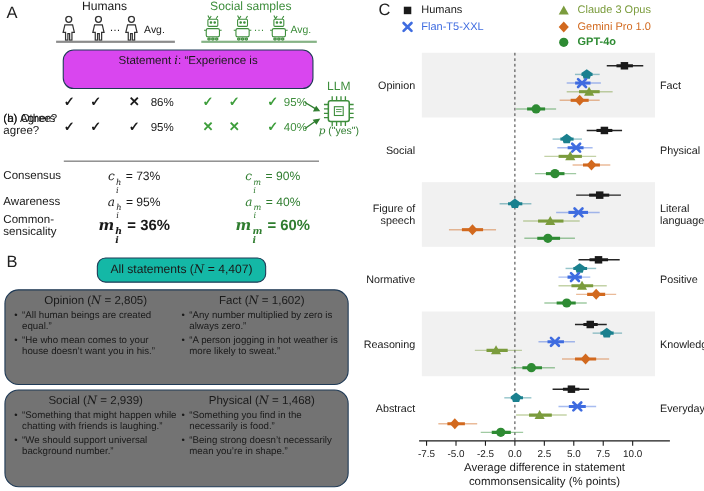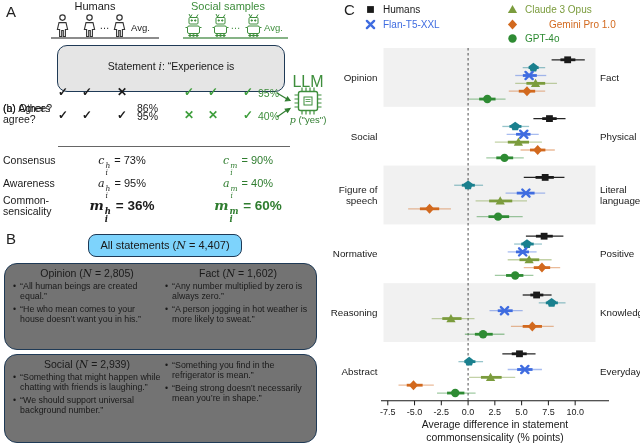--- a/index.html
+++ b/index.html
@@ -8,38 +8,38 @@
   .abs{position:absolute}
   .panel-label{font-size:15px;color:#222;letter-spacing:.5px}
   
   .hdr{font-size:11px;text-align:center}
   .green{color:#3e8e3c}
   .dkgreen{color:#2f7d2f}
   .avg{font-size:9.5px}
   .dots{font-size:10px;letter-spacing:1px}
   .uline{height:2px}
   .stmt-box{border:1.6px solid #1f3a56;border-radius:10px;text-align:center;
-            font-size:10.5px;line-height:13px;padding-top:14px;background:#e5e5e5}
+            font-size:10.5px;line-height:13px;padding-top:3px;background:#d946ef}
   .rowlab{font-size:10.5px;line-height:11px}
   .mark{position:absolute;top:0;font-size:12px;font-weight:700;line-height:13px}
   .pct{font-size:10.5px}
   .sep{background:#666;height:1px}
   .fwrap{font-size:11px;text-align:center;white-space:nowrap}
   .fwrap.big{font-size:13.5px;font-weight:700}
   .fv{font-family:"DejaVu Serif",serif;font-style:italic}
   .fss{display:inline-flex;flex-direction:column;align-items:flex-start;
        font-size:7.5px;line-height:6.8px;vertical-align:-4px;margin:0 1px 0 1px;
        font-family:"DejaVu Serif",serif;font-style:italic}
   .fwrap.big .fss{font-size:8.5px;line-height:7.6px}
   .frhs{font-style:normal}
   .nvar{font-family:"DejaVu Serif",serif;font-style:italic}
   
   .bbox{border:1.8px solid #1f3a56;border-radius:13px;background:#737373}
   .allbox{border:1.8px solid #1f3a56;border-radius:8px;text-align:center;
-          font-size:11px;line-height:20px;background:#7dd3fc}
+          font-size:11px;line-height:20px;background:#14b8a6}
   .bcol-title{font-size:10.5px;text-align:center;margin-bottom:2px}
   .bullet{display:flex;gap:4px;font-size:8.8px;line-height:10.3px;margin-top:2px}
   .bullet .dot{flex:0 0 auto}
   
   .legend-col{display:flex;flex-direction:column;gap:1px}
   .legend-item{display:flex;align-items:center;gap:6px;height:13.5px;font-size:10px;white-space:nowrap}
 </style>
 </head>
 <body>
 
@@ -116,21 +116,21 @@
     <div>Statement <span class="nvar">i</span>: “Experience is</div>
   </div>
 
   <div class="abs rowlab" style="left:3px;top:103px">(a) Agree?</div>
   <div class="abs" style="left:0;top:86px;height:14px;width:320px">
     <div class="abs" style="left:58px;top:0;width:75px;height:14px;color:#1a1a1a">
         <span class="mark" style="left: 0px;">✓</span>
         <span class="mark" style="left: 24px;">✓</span>
         <span class="mark" style="left: 59px;">✕</span>
       </div>
-    <span class="abs pct" style="left:137px;top:16px">86%</span>
+    <span class="abs pct" style="left:137px;top:1px">86%</span>
     <div class="abs" style="left:184px;top:0;width:75px;height:14px;color:#3e9e3c">
         <span class="mark" style="left: 0px;">✓</span>
         <span class="mark" style="left: 24px;">✓</span>
         <span class="mark" style="left: 59px;">✓</span>
       </div>
     <span class="abs pct green" style="left:258px;top:1px">95%</span>
   </div>
 
   <div class="abs rowlab" style="left:3px;top:103px">(b) Others<br>agree?</div>
   <div class="abs" style="left:0;top:109px;height:14px;width:320px">
@@ -141,21 +141,21 @@
       </div>
     <span class="abs pct" style="left:137px;top:1px">95%</span>
     <div class="abs" style="left:184px;top:0;width:75px;height:14px;color:#3e9e3c">
         <span class="mark" style="left: 0px;">✕</span>
         <span class="mark" style="left: 24px;">✕</span>
         <span class="mark" style="left: 59px;">✓</span>
       </div>
     <span class="abs pct green" style="left:258px;top:1px">40%</span>
   </div>
 
-  <div class="abs green" style="left:290px;top:73px;width:36px;text-align:center;font-size:16px">LLM</div>
+  <div class="abs green" style="left:290px;top:73px;width:36px;text-align:center;font-size:11px">LLM</div>
   <svg class="abs" style="left:292px;top:85px" width="32" height="32" viewBox="0 0 32 32">
     <g stroke="#3e8e3c" fill="none" stroke-width="1.4">
       <rect x="6.5" y="6.5" width="19" height="19" rx="2"></rect>
       <rect x="12" y="12" width="8" height="8" stroke-width="1"></rect>
       <path d="M13.5 14.5 h5 M13.5 16.5 h5" stroke-width="0.8"></path>
     </g>
     <g stroke="#3e8e3c" stroke-width="1.2">
       <path d="M10 6.5 V2.5 M14 6.5 V2.5 M18 6.5 V2.5 M22 6.5 V2.5"></path>
       <path d="M10 25.5 V29.5 M14 25.5 V29.5 M18 25.5 V29.5 M22 25.5 V29.5"></path>
       <path d="M6.5 10 H2.5 M6.5 14 H2.5 M6.5 18 H2.5 M6.5 22 H2.5"></path>
@@ -244,24 +244,25 @@
             <span class="dot">•</span>
             <span>“Something that might happen while chatting with friends is laughing.”</span>
           </div>
           <div class="bullet">
             <span class="dot">•</span>
             <span>“We should support universal background number.”</span>
           </div>
         </div>
     </div>
     <div class="abs" style="left:160px;top:3px;width:146px">
+      <div class="bcol-title">Physical (<span class="nvar">N</span> = 1,468)</div>
       <div>
           <div class="bullet">
             <span class="dot">•</span>
-            <span>“Something you find in the refrigerator is mean.”</span>
+            <span>“Something you find in the necessarily is food.”</span>
           </div>
           <div class="bullet">
             <span class="dot">•</span>
             <span>“Being strong doesn’t necessarily mean you’re in shape.”</span>
           </div>
         </div>
     </div>
   </div>
 
   <div class="abs panel-label" style="left:344px;top:1px">C</div>
@@ -284,27 +285,27 @@
         <div class="legend-item">
           <svg width="13" height="13">
             <polygon points="6.5,1.9000000000000004 11.1,10.1 1.9000000000000004,10.1" fill="#7b9c3d"></polygon>
           </svg>
           <span style="color: rgb(123, 156, 61);">Claude 3 Opus</span>
         </div>
         <div class="legend-item">
           <svg width="13" height="13">
             <polygon points="6.5,1.5 11.1,6.5 6.5,11.5 1.9000000000000004,6.5" fill="#d2691e"></polygon>
           </svg>
-          <span style="color: rgb(210, 105, 30); margin-left: 24px;">Gemini Pro 1.0</span>
+          <span style="color: rgb(210, 105, 30);">Gemini Pro 1.0</span>
         </div>
         <div class="legend-item">
           <svg width="13" height="13">
             <circle cx="6.5" cy="6.5" r="4.2" fill="#2e8b33"></circle>
           </svg>
-          <span style="color: rgb(46, 139, 51);">GPT-4o</span>
+          <span style="color: rgb(46, 139, 51); font-weight: bold;">GPT-4o</span>
         </div>
       </div>
   </div>
   <svg id="chart" class="abs" style="left:0;top:0" width="640" height="446" viewBox="0 0 640 446">
       <rect x="383.5" y="48" width="212" height="58.8" fill="#f1f1f1"></rect>
       <rect x="383.5" y="165.6" width="212" height="58.8" fill="#f1f1f1"></rect>
       <rect x="383.5" y="283.2" width="212" height="58.8" fill="#f1f1f1"></rect>
       <line x1="468.08585858585855" y1="48" x2="468.08585858585855" y2="400.79999999999995" stroke="#3a3a3a" stroke-width="0.9" stroke-dasharray="2.5,2.5"></line>
       <g>
         <text x="377.5" y="80.9" font-size="9.8" text-anchor="end" fill="#1a1a1a" font-family="&quot;Liberation Sans&quot;,sans-serif">Opinion</text>

